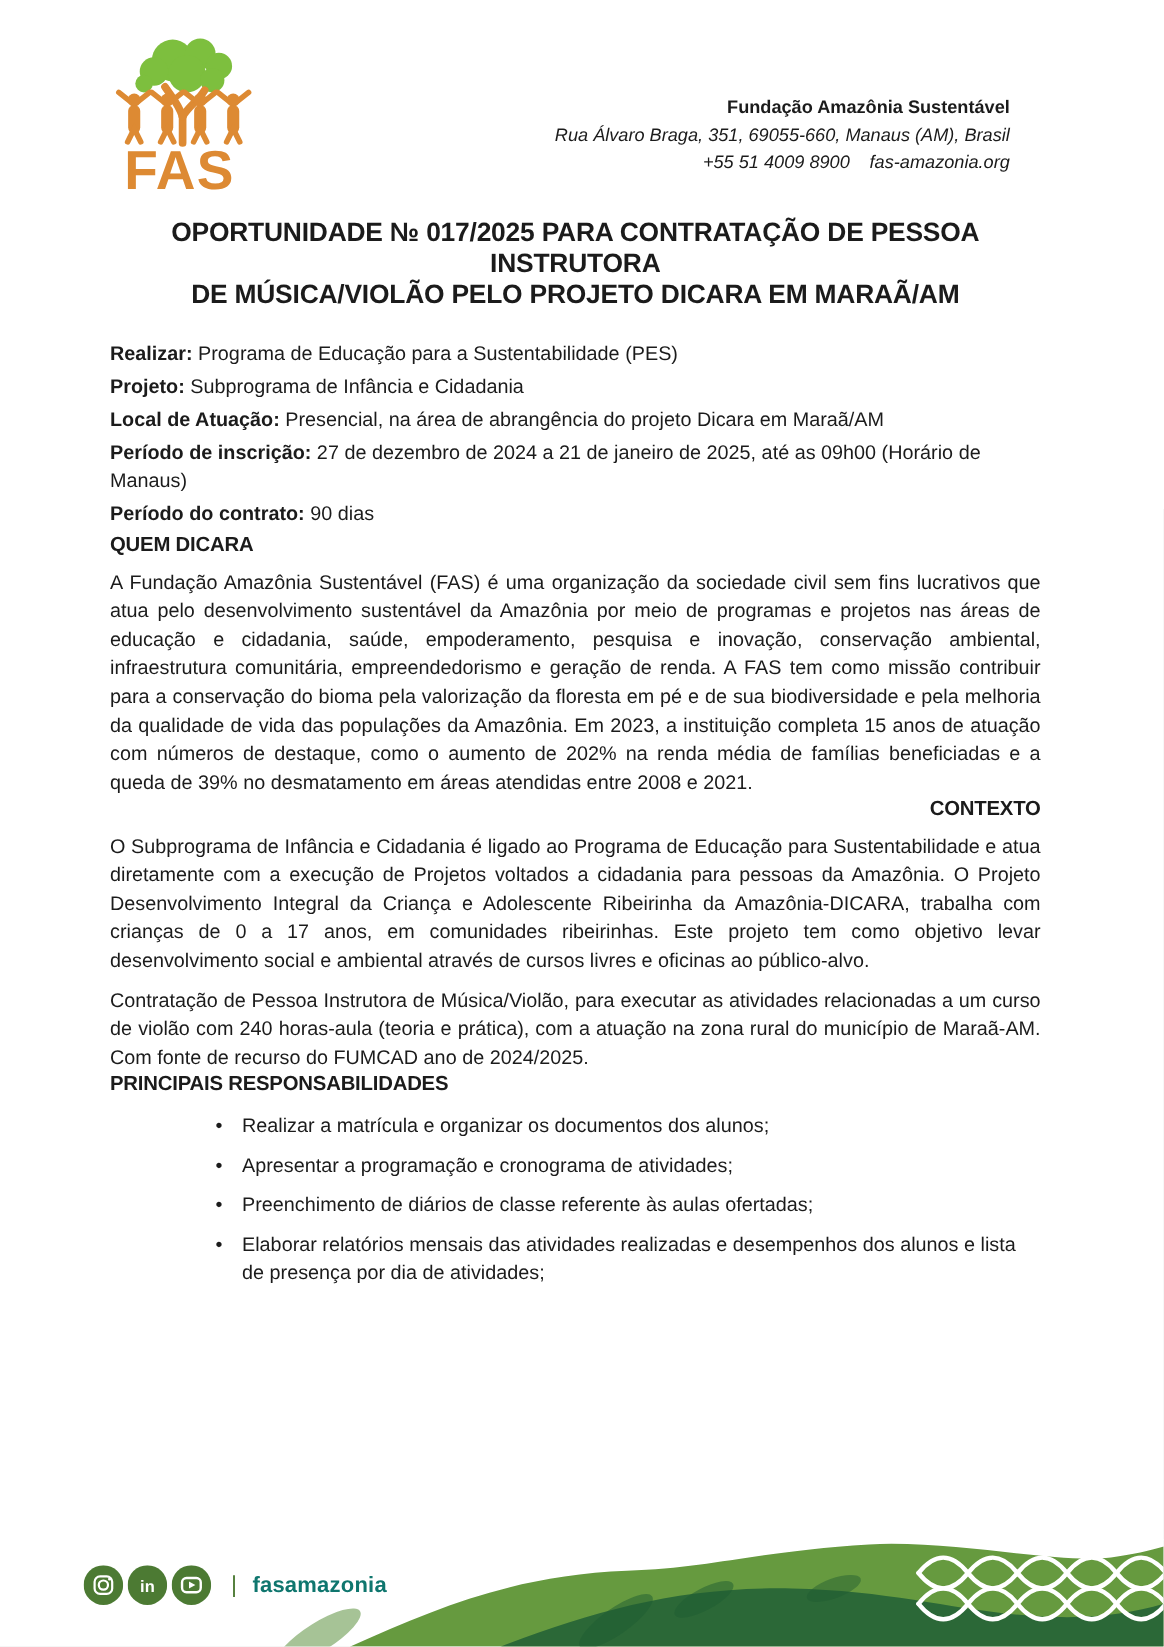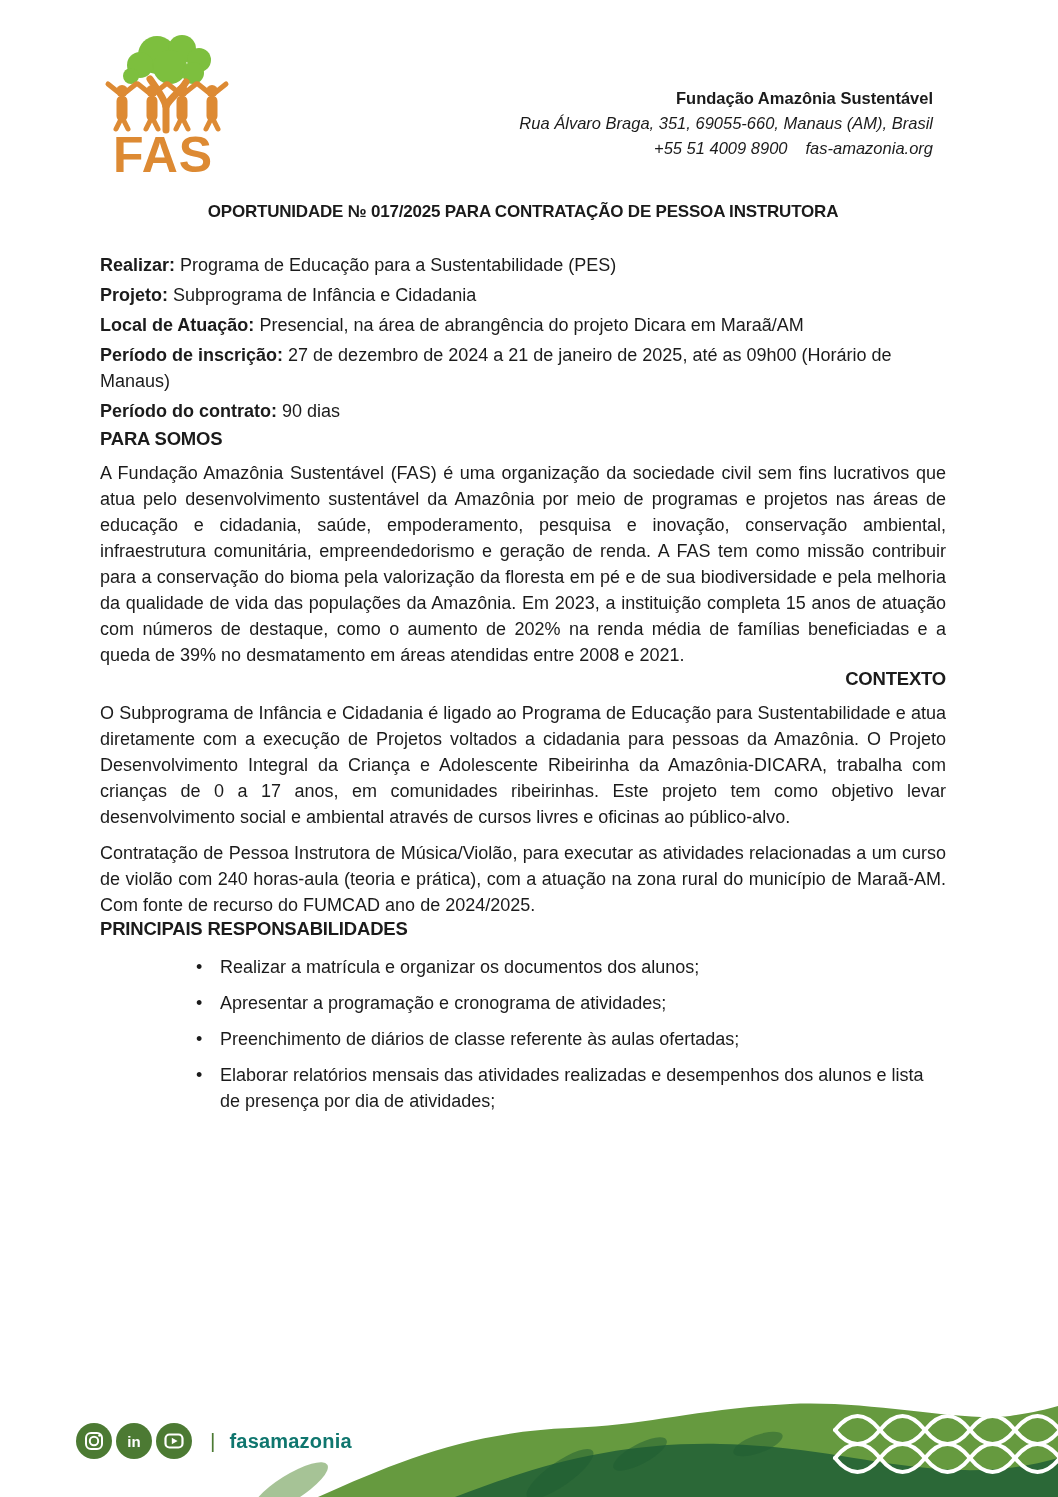--- a/index.html
+++ b/index.html
@@ -9,30 +9,30 @@
     margin:0 auto;
     background:#ffffff;
     overflow:hidden;
     font-family:"Liberation Sans", sans-serif;
     color:#1b1b1b;
   }
   
   .header{position:relative;height:180px;}
   .logo{position:absolute;left:95px;top:30px;width:140px;height:148px;}
   .org-block{
-    position:absolute;top:86px;right:125px;
+    position:absolute;top:86px;right:140px;
     text-align:right;font-size:16.5px;line-height:25px;
   }
   .org-name{font-weight:bold;}
   .org-italic{font-style:italic;}
   .org-contact .phone{margin-right:18px;}
   
   .title{
     margin:18px 112px 0 100px;
-    text-align:center;font-weight:800;font-size:17px;line-height:28px;
+    text-align:center;font-weight:800;font-size:24px;line-height:28px;
     letter-spacing:-0.2px;
   }
   
   .content{padding:0 112px 0 100px;font-size:18px;}
   .details{margin-top:26px;}
   .detail-row{line-height:26px;margin:0 0 4px 0;}
   .detail-row b{margin-right:5px;}
   h2.sec{
     font-size:18.5px;line-height:22px;font-weight:800;margin:0;
     letter-spacing:-0.2px;
@@ -121,33 +121,34 @@
       <div class="org-name">Fundação Amazônia Sustentável</div>
       <div class="org-italic">Rua Álvaro Braga, 351, 69055-660, Manaus (AM), Brasil</div>
       <div class="org-italic org-contact">
         <span class="phone">+55 51 4009 8900</span><span>fas-amazonia.org</span>
       </div>
     </div>
   </div>
 
   <div class="title">
     <div>OPORTUNIDADE № 017/2025 PARA CONTRATAÇÃO DE PESSOA INSTRUTORA</div>
+    <div>DE MÚSICA/VIOLÃO PELO PROJETO DICARA EM MARAÃ/AM</div>
   </div>
 
   <div class="content">
 
     <div class="details">
       <p class="detail-row"><b>Realizar:</b><span>Programa de Educação para a Sustentabilidade (PES)</span></p>
       <p class="detail-row"><b>Projeto:</b><span>Subprograma de Infância e Cidadania</span></p>
       <p class="detail-row"><b>Local de Atuação:</b><span>Presencial, na área de abrangência do projeto Dicara em Maraã/AM</span></p>
       <p class="detail-row"><b>Período de inscrição:</b><span>27 de dezembro de 2024 a 21 de janeiro de 2025, até as 09h00 (Horário de Manaus)</span></p>
       <p class="detail-row"><b>Período do contrato:</b><span>90 dias</span></p>
     </div>
 
-    <h2 class="sec mt-quem">PARA SOMOS</h2>
+    <h2 class="sec mt-quem">QUEM DICARA</h2>
     <p class="para">A Fundação Amazônia Sustentável (FAS) é uma organização da sociedade civil sem fins lucrativos que atua pelo desenvolvimento sustentável da Amazônia por meio de programas e projetos nas áreas de educação e cidadania, saúde, empoderamento, pesquisa e inovação, conservação ambiental, infraestrutura comunitária, empreendedorismo e geração de renda. A FAS tem como missão contribuir para a conservação do bioma pela valorização da floresta em pé e de sua biodiversidade e pela melhoria da qualidade de vida das populações da Amazônia. Em 2023, a instituição completa 15 anos de atuação com números de destaque, como o aumento de 202% na renda média de famílias beneficiadas e a queda de 39% no desmatamento em áreas atendidas entre 2008 e 2021.</p>
 
     <h2 class="sec mt-contexto">CONTEXTO</h2>
     <p class="para">O Subprograma de Infância e Cidadania é ligado ao Programa de Educação para Sustentabilidade e atua diretamente com a execução de Projetos voltados a cidadania para pessoas da Amazônia. O Projeto Desenvolvimento Integral da Criança e Adolescente Ribeirinha da Amazônia-DICARA, trabalha com crianças de 0 a 17 anos, em comunidades ribeirinhas. Este projeto tem como objetivo levar desenvolvimento social e ambiental através de cursos livres e oficinas ao público-alvo.</p>
 
     <p class="para">Contratação de Pessoa Instrutora de Música/Violão, para executar as atividades relacionadas a um curso de violão com 240 horas-aula (teoria e prática), com a atuação na zona rural do município de Maraã-AM. Com fonte de recurso do FUMCAD ano de 2024/2025.</p>
 
     <h2 class="sec mt-princ">PRINCIPAIS RESPONSABILIDADES</h2>
     <ul class="bullets">
       <li>Realizar a matrícula e organizar os documentos dos alunos;</li>

